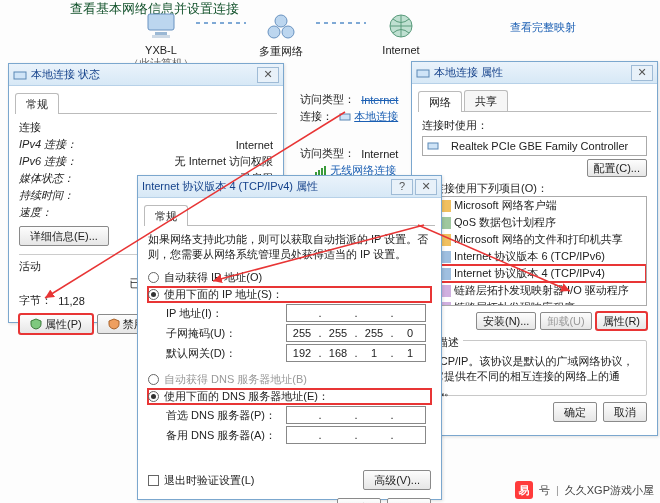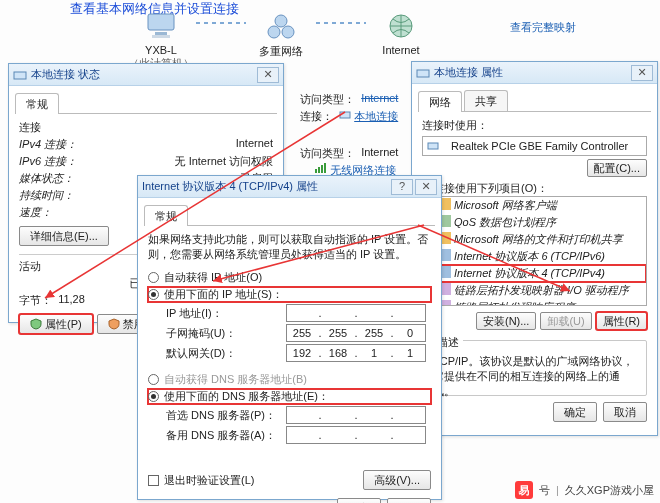--- a/index.html
+++ b/index.html
@@ -6,21 +6,21 @@
   body { margin: 0; width: 660px; height: 503px; background: #fdfdfd; overflow: hidden; position: relative; color: #222; }
   .win { position: absolute; background: #fff; border: 1px solid #7ba7ce; box-shadow: 1px 1px 3px rgba(0,0,0,.12); }
   .titlebar { height: 22px; background: linear-gradient(#eaf3fb,#d7e8f6); display: flex; align-items: center; padding: 0 4px; border-bottom: 1px solid #b7d1e8; }
   .titlebar .ticon { width: 14px; height: 14px; margin-right: 4px; }
   .titlebar .ttxt { flex: 1; color: #15428b; }
   .titlebar .wbtn { width: 22px; height: 16px; border: 1px solid #9fbbd6; background: #e8f1f9; display: flex; align-items: center; justify-content: center; margin-left: 2px; font-size: 10px; color: #555; line-height: 1; }
   .tabstrip { display: flex; border-bottom: 1px solid #bbb; margin: 6px 6px 0 6px; }
   .tab { padding: 3px 10px 2px; border: 1px solid #bbb; border-bottom: none; background: #f6f6f6; margin-right: 2px; border-radius: 3px 3px 0 0; font-family: Liberation Serif, serif; }
   .tab.active { background: #fff; position: relative; top: 1px; }
   .pane { padding: 6px 10px; }
-  .row { display: flex; margin: 2px 0; }
+  .row { display: flex; align-items: center; margin: 2px 0; }
   .lbl { width: 72px; font-style: italic; }
   .val { flex: 1; text-align: right; }
   .btn { display: inline-flex; align-items: center; justify-content: center; height: 20px; padding: 0 10px; border: 1px solid #8a8a8a; background: linear-gradient(#fdfdfd,#e6e6e6); border-radius: 2px; }
   .btn.sm { height: 18px; padding: 0 6px; }
   .grp { border: 1px solid #c8c8c8; border-radius: 2px; padding: 8px 10px; margin: 6px 0; }
   .grp > .gt { position: relative; top: -14px; background: #fff; padding: 0 4px; display: inline-block; }
   .radio, .check { display: flex; align-items: center; gap: 5px; margin: 2px 0; }
   .radio .r, .check .c { width: 11px; height: 11px; border: 1px solid #666; display: inline-block; }
   .radio .r { border-radius: 50%; position: relative; }
   .radio.sel .r::after { content: ""; position: absolute; inset: 2px; background: #333; border-radius: 50%; }
@@ -31,31 +31,31 @@
   .ipfield .dot { width: 4px; text-align: center; }
   .disabled { color: #999; }
   .redbox { outline: 2px solid #e83535; outline-offset: -1px; }
   .netmap { position: absolute; left: 6px; top: 2px; width: 500px; height: 70px; }
   .node { position: absolute; text-align: center; width: 90px; }
   .node .nicon { width: 34px; height: 28px; margin: 0 auto 2px; }
   .nline { position: absolute; height: 2px; background: repeating-linear-gradient(90deg,#7fa9d5 0 4px,transparent 4px 8px); top: 20px; }
   .link { color: #1b5fb3; }
   .underline { text-decoration: underline; }
   .list { border: 1px solid #aaa; height: 110px; overflow: hidden; background: #fff; }
-  .li { display: flex; align-items: flex-start; gap: 3px; padding: 1px 2px; font-style: italic; }
+  .li { display: flex; align-items: center; gap: 3px; padding: 1px 2px; }
   .li .c { width: 11px; height: 11px; border: 1px solid #666; font-size: 9px; line-height: 9px; text-align: center; }
   .li .ic { width: 12px; height: 12px; }
   .svg-arrow { position: absolute; left: 0; top: 0; width: 660px; height: 503px; pointer-events: none; }
   .brand { position: absolute; right: 6px; bottom: 4px; display: flex; align-items: center; gap: 6px; color: #444; font-size: 12px; }
   .brand .logo { width: 18px; height: 18px; background: #ff3b3b; border-radius: 3px; display: flex; align-items: center; justify-content: center; color: #fff; font-weight: bold; }
 </style>
 </head>
 <body>
 
-<div style="position:absolute;left:70px;top:0;color:#1d4ed8;font-size:13px;">查看基本网络信息并设置连接</div>
+<div style="position:absolute;left:70px;top:0;color:#14532d;font-size:13px;">查看基本网络信息并设置连接</div>
 
 <div class="netmap">
   <div class="node" style="left:110px;top:10px;">
     <svg class="nicon" viewBox="0 0 34 28">
         <rect x="4" y="2" width="26" height="16" rx="2" fill="#bcd6ef" stroke="#6892c0"></rect>
         <rect x="11" y="20" width="12" height="3" fill="#9bb8d4"></rect>
         <rect x="8" y="23" width="18" height="3" fill="#cdd9e5"></rect>
       </svg>
     <div>YXB-L</div>
     <div style="color:#666">（此计算机）</div>

